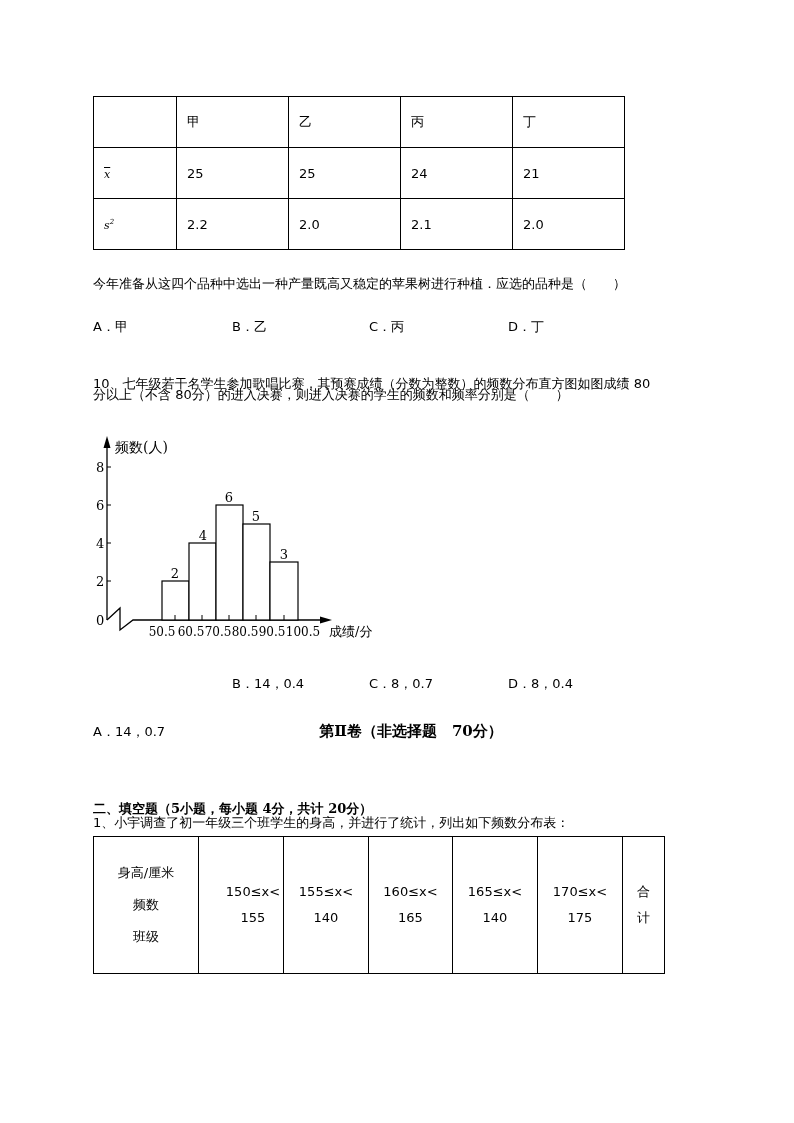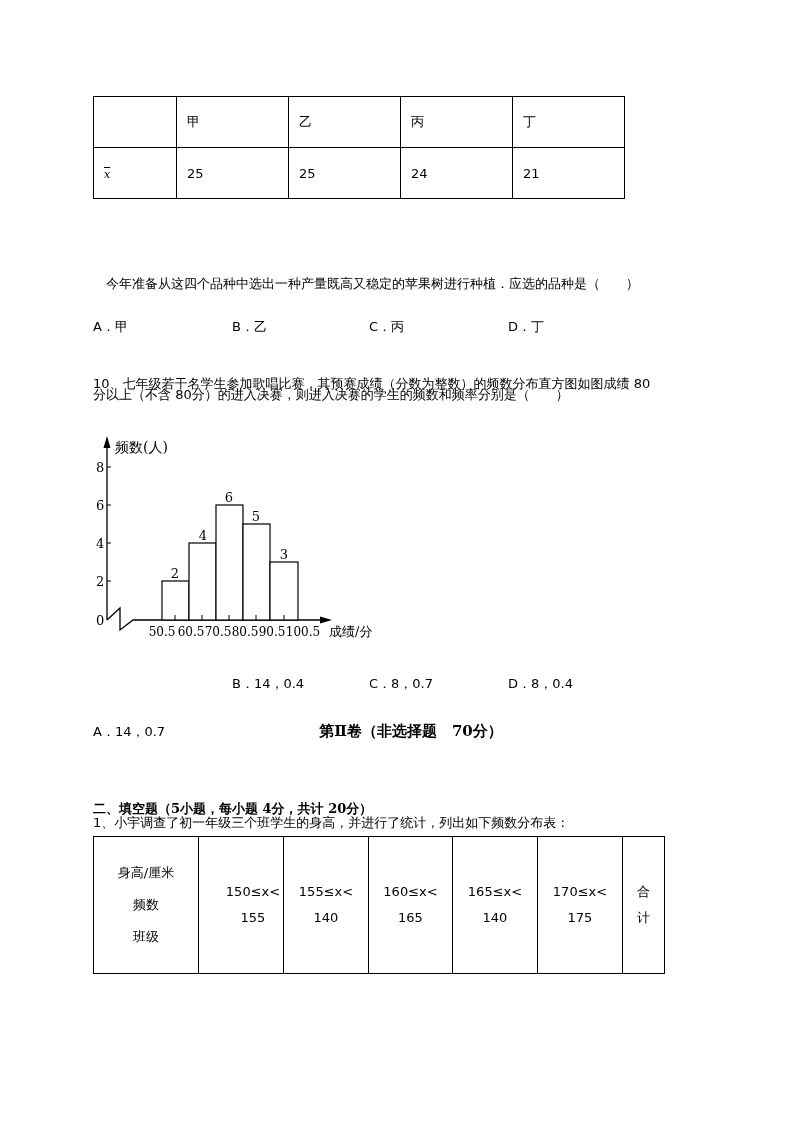--- a/index.html
+++ b/index.html
@@ -58,24 +58,31 @@
     <td class="cn">丙</td>
     <td class="cn">丁</td>
   </tr>
   <tr>
     <td class="c0"><span class="xbar">x</span></td>
     <td class="cn">25</td>
     <td class="cn">25</td>
     <td class="cn">24</td>
     <td class="cn">21</td>
   </tr>
+  <tr>
+    <td class="c0"><span class="s2">s<sup>2</sup></span></td>
+    <td class="cn">2.2</td>
+    <td class="cn">2.0</td>
+    <td class="cn">2.1</td>
+    <td class="cn">2.0</td>
+  </tr>
 </tbody>
   </table>
 
-<div class="abs t14" style="left:106px; top:276px;">今年准备从这四个品种中选出一种产量既高又稳定的苹果树进行种植．应选的品种是（　　）</div>
+<div class="abs t14" style="left:93px; top:276px;">今年准备从这四个品种中选出一种产量既高又稳定的苹果树进行种植．应选的品种是（　　）</div>
 <div class="options" style="left:93px; top:318px;">A．甲</div>
 <div class="options" style="left:232px; top:318px;">B．乙</div>
 <div class="options" style="left:369px; top:318px;">C．丙</div>
 <div class="options" style="left:508px; top:318px;">D．丁</div>
 
 <div class="abs t14" style="left:93px; top:376px;">10、七年级若干名学生参加歌唱比赛，其预赛成绩（分数为整数）的频数分布直方图如图成绩 80</div>
 <div class="abs t14" style="left:93px; top:387px;">分以上（不含 80分）的进入决赛，则进入决赛的学生的频数和频率分别是（　　）</div>
 
 <svg class="abs" style="left:90px; top:432px;" width="300" height="215" viewBox="90 432 300 215">
 

